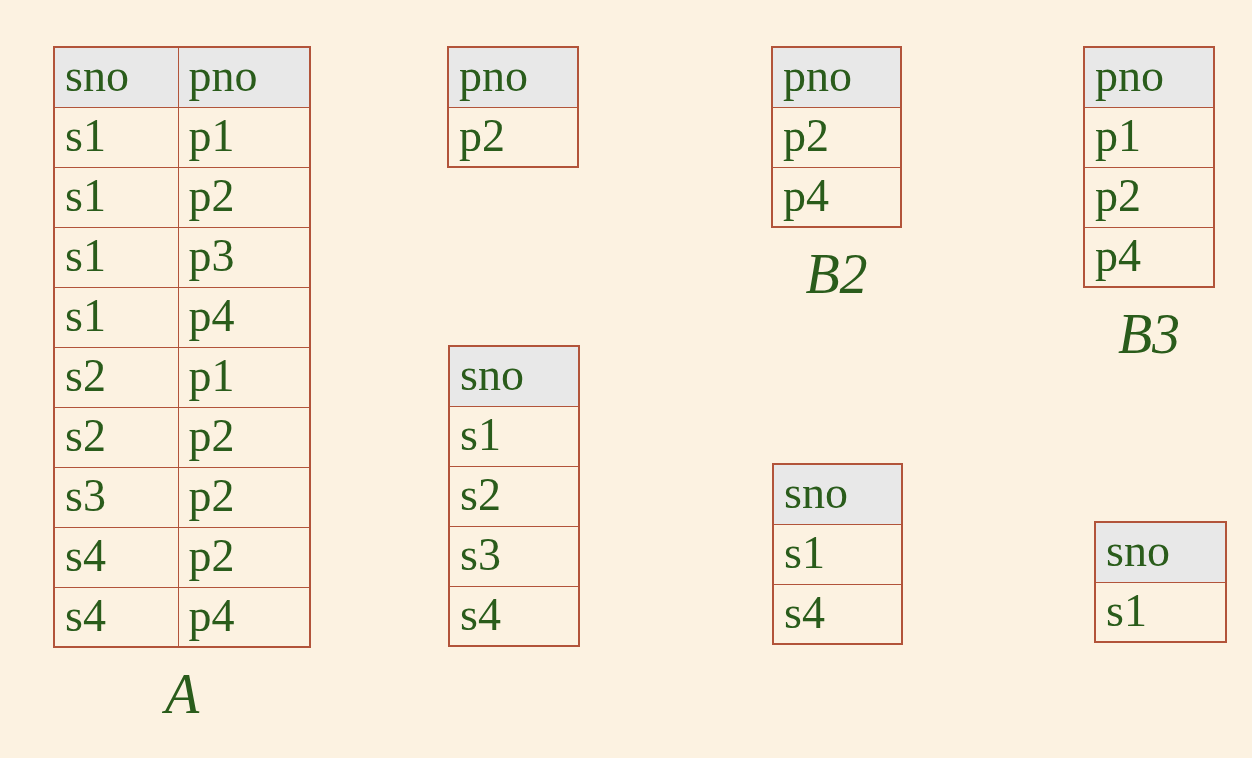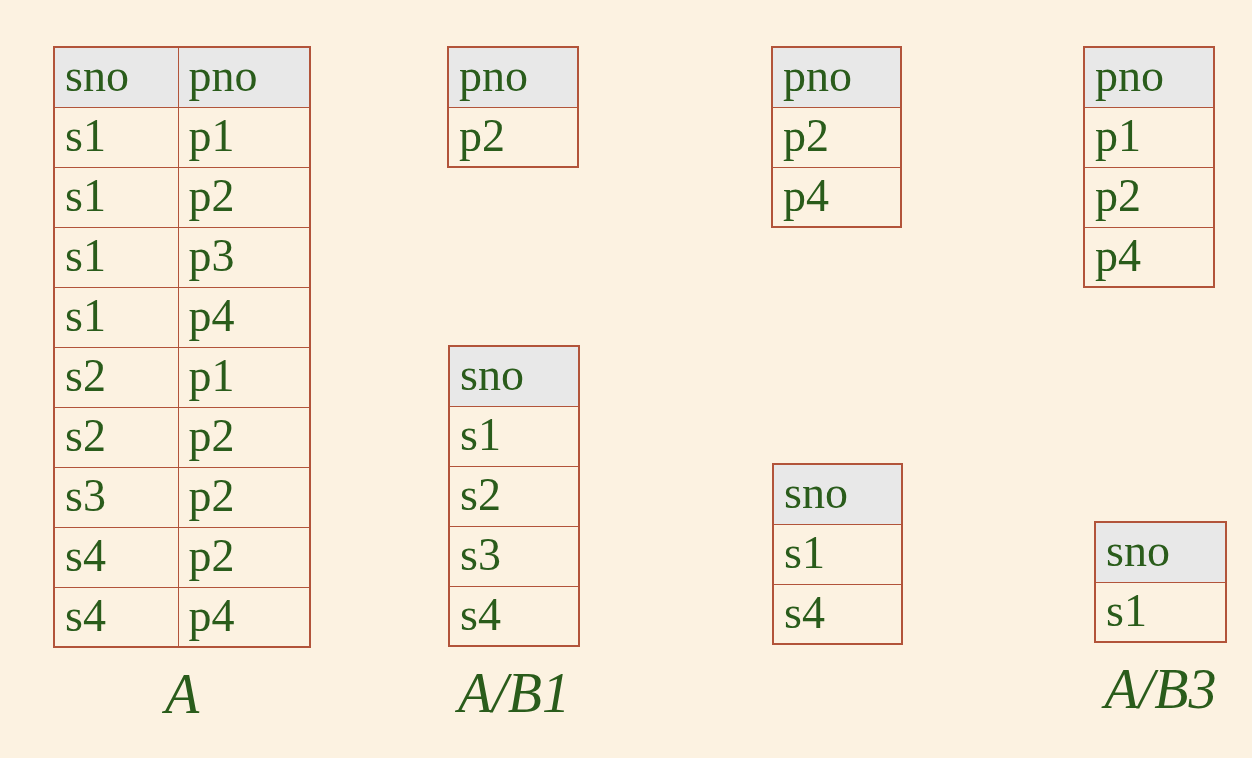--- a/index.html
+++ b/index.html
@@ -137,20 +137,21 @@
         </thead>
         <tbody>
           <tr>
             <td>p2</td>
           </tr>
           <tr>
             <td>p4</td>
           </tr>
         </tbody>
       </table>
+    <div class="tlabel">B2</div>
   </div>
 
   <div class="tgroup g-b3">
     <table class="rel">
         <thead>
           <tr>
             <th>pno</th>
           </tr>
         </thead>
         <tbody>
@@ -158,20 +159,21 @@
             <td>p1</td>
           </tr>
           <tr>
             <td>p2</td>
           </tr>
           <tr>
             <td>p4</td>
           </tr>
         </tbody>
       </table>
+    <div class="tlabel">B3</div>
   </div>
 
   <div class="tgroup g-ab1">
     <table class="rel">
         <thead>
           <tr>
             <th>sno</th>
           </tr>
         </thead>
         <tbody>
@@ -182,21 +184,20 @@
             <td>s2</td>
           </tr>
           <tr>
             <td>s3</td>
           </tr>
           <tr>
             <td>s4</td>
           </tr>
         </tbody>
       </table>
-    <div class="tlabel">A/B1</div>
   </div>
 
   <div class="tgroup g-ab2">
     <table class="rel">
         <thead>
           <tr>
             <th>sno</th>
           </tr>
         </thead>
         <tbody>
@@ -216,16 +217,15 @@
           <tr>
             <th>sno</th>
           </tr>
         </thead>
         <tbody>
           <tr>
             <td>s1</td>
           </tr>
         </tbody>
       </table>
-    <div class="tlabel">A/B3</div>
   </div>
 
 </div>
 
 </body></html>

